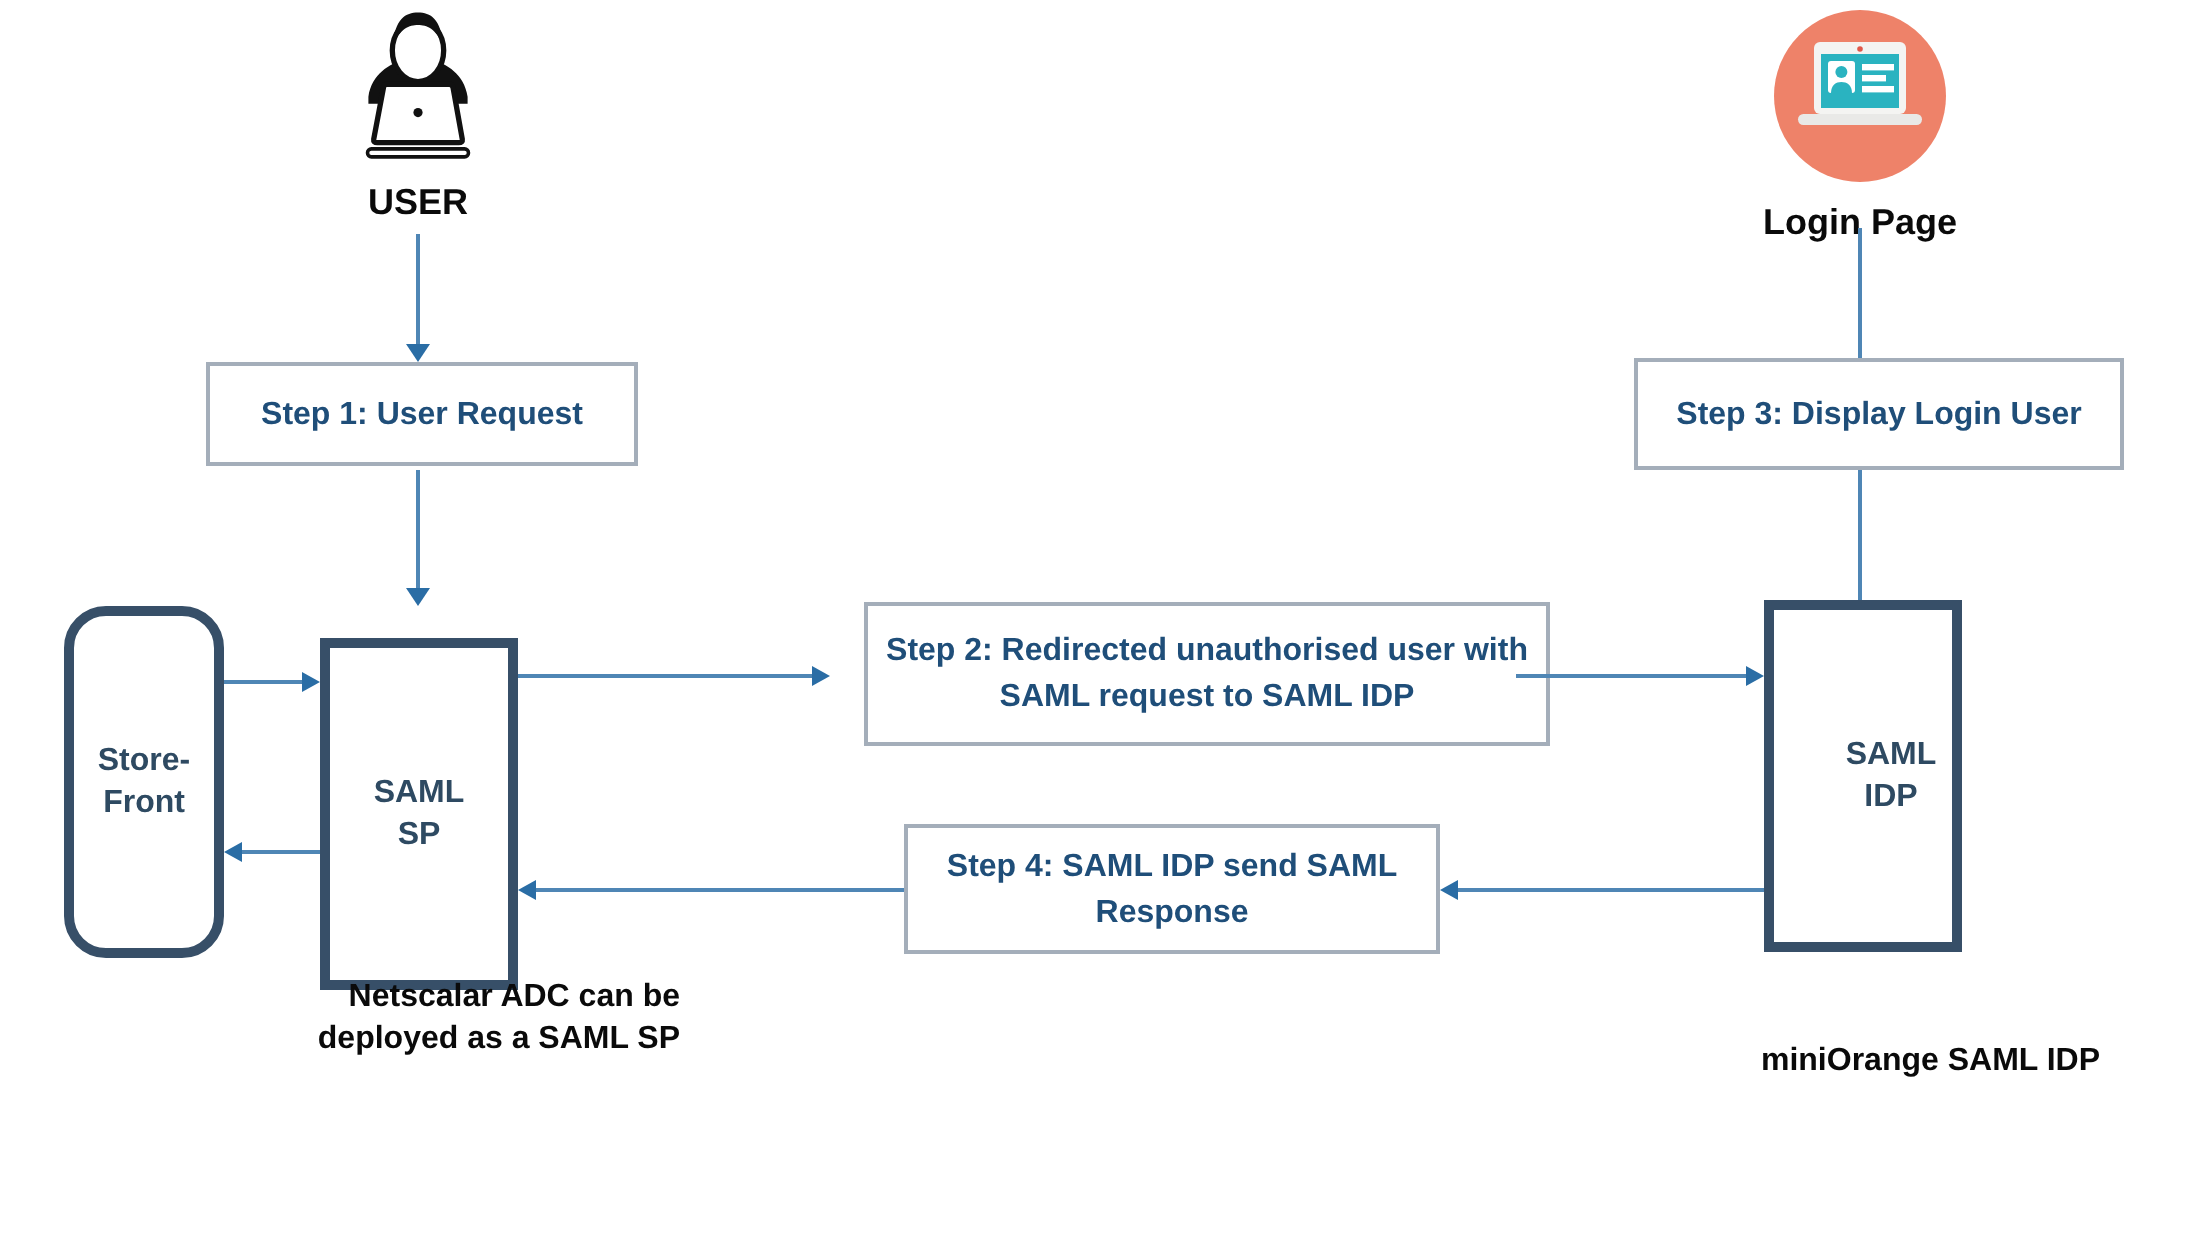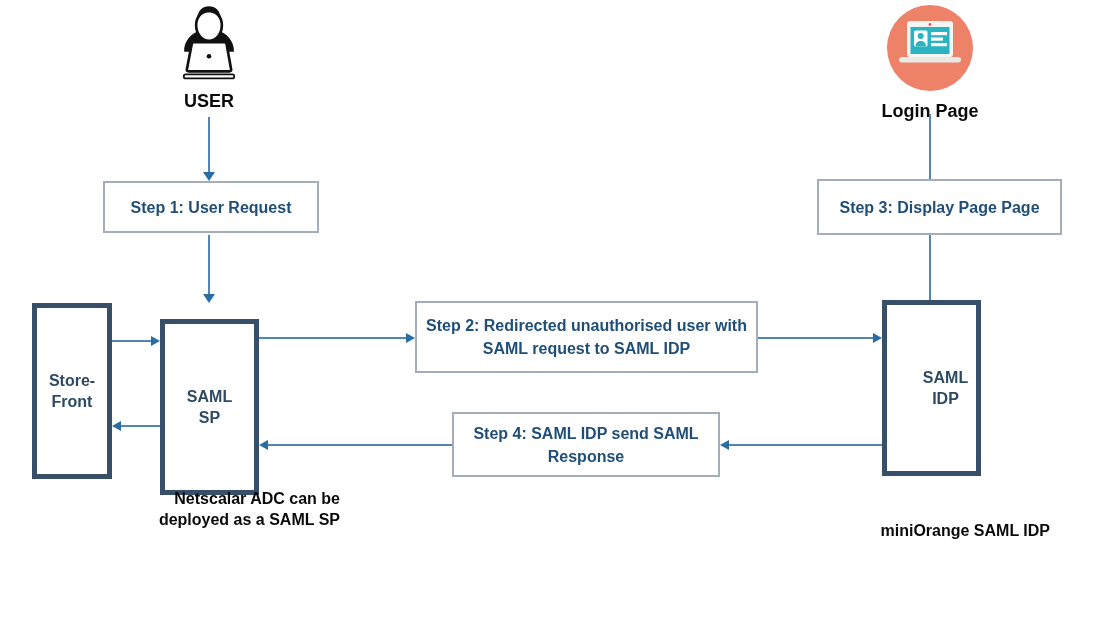--- a/index.html
+++ b/index.html
@@ -69,47 +69,47 @@
   <div class="abs step-box" style="left:103px;top:181px;width:216px;height:52px;">
     <span>Step 1: User Request</span>
   </div>
 
   <div class="abs v-line" style="left:208px;top:235px;height:59px;"></div>
   <div class="abs arrow-down" style="left:203px;top:294px;"></div>
 
   <div class="abs v-line" style="left:929px;top:114px;height:65px;"></div>
 
   <div class="abs step-box" style="left:817px;top:179px;width:245px;height:56px;">
-    <span>Step 3: Display Page Page</span>
+    <span>Step 3: Display Login User</span>
   </div>
 
   <div class="abs v-line" style="left:929px;top:235px;height:65px;"></div>
 
-  <div class="abs entity-box" style="left:32px;top:303px;width:80px;height:176px;">
+  <div class="abs entity-box" style="left:32px;top:303px;width:80px;height:176px;border-radius:21px;">
     <span class="entity-label" style="width:64px;">Store-Front</span>
   </div>
 
   <div class="abs entity-box" style="left:160px;top:319px;width:99px;height:176px;">
     <span class="entity-label" style="width:56px;">SAML SP</span>
   </div>
 
   <div class="abs entity-box" style="left:882px;top:300px;width:99px;height:176px;">
     <span class="entity-label" style="width:56px;margin-left:28px;">SAML IDP</span>
   </div>
 
   <div class="abs h-line" style="left:112px;top:340px;width:40px;"></div>
   <div class="abs arrow-right" style="left:151px;top:336px;"></div>
 
   <div class="abs arrow-left" style="left:112px;top:421px;"></div>
   <div class="abs h-line" style="left:121px;top:425px;width:39px;"></div>
 
   <div class="abs h-line" style="left:259px;top:337px;width:147px;"></div>
   <div class="abs arrow-right" style="left:406px;top:333px;"></div>
 
-  <div class="abs step-box" style="left:415px;top:301px;width:343px;height:72px;">
+  <div class="abs step-box" style="left:432px;top:301px;width:343px;height:72px;">
     <span>Step 2: Redirected unauthorised user with SAML request to SAML IDP</span>
   </div>
 
   <div class="abs h-line" style="left:758px;top:337px;width:115px;"></div>
   <div class="abs arrow-right" style="left:873px;top:333px;"></div>
 
   <div class="abs h-line" style="left:729px;top:444px;width:153px;"></div>
   <div class="abs arrow-left" style="left:720px;top:440px;"></div>
 
   <div class="abs step-box" style="left:452px;top:412px;width:268px;height:65px;">

